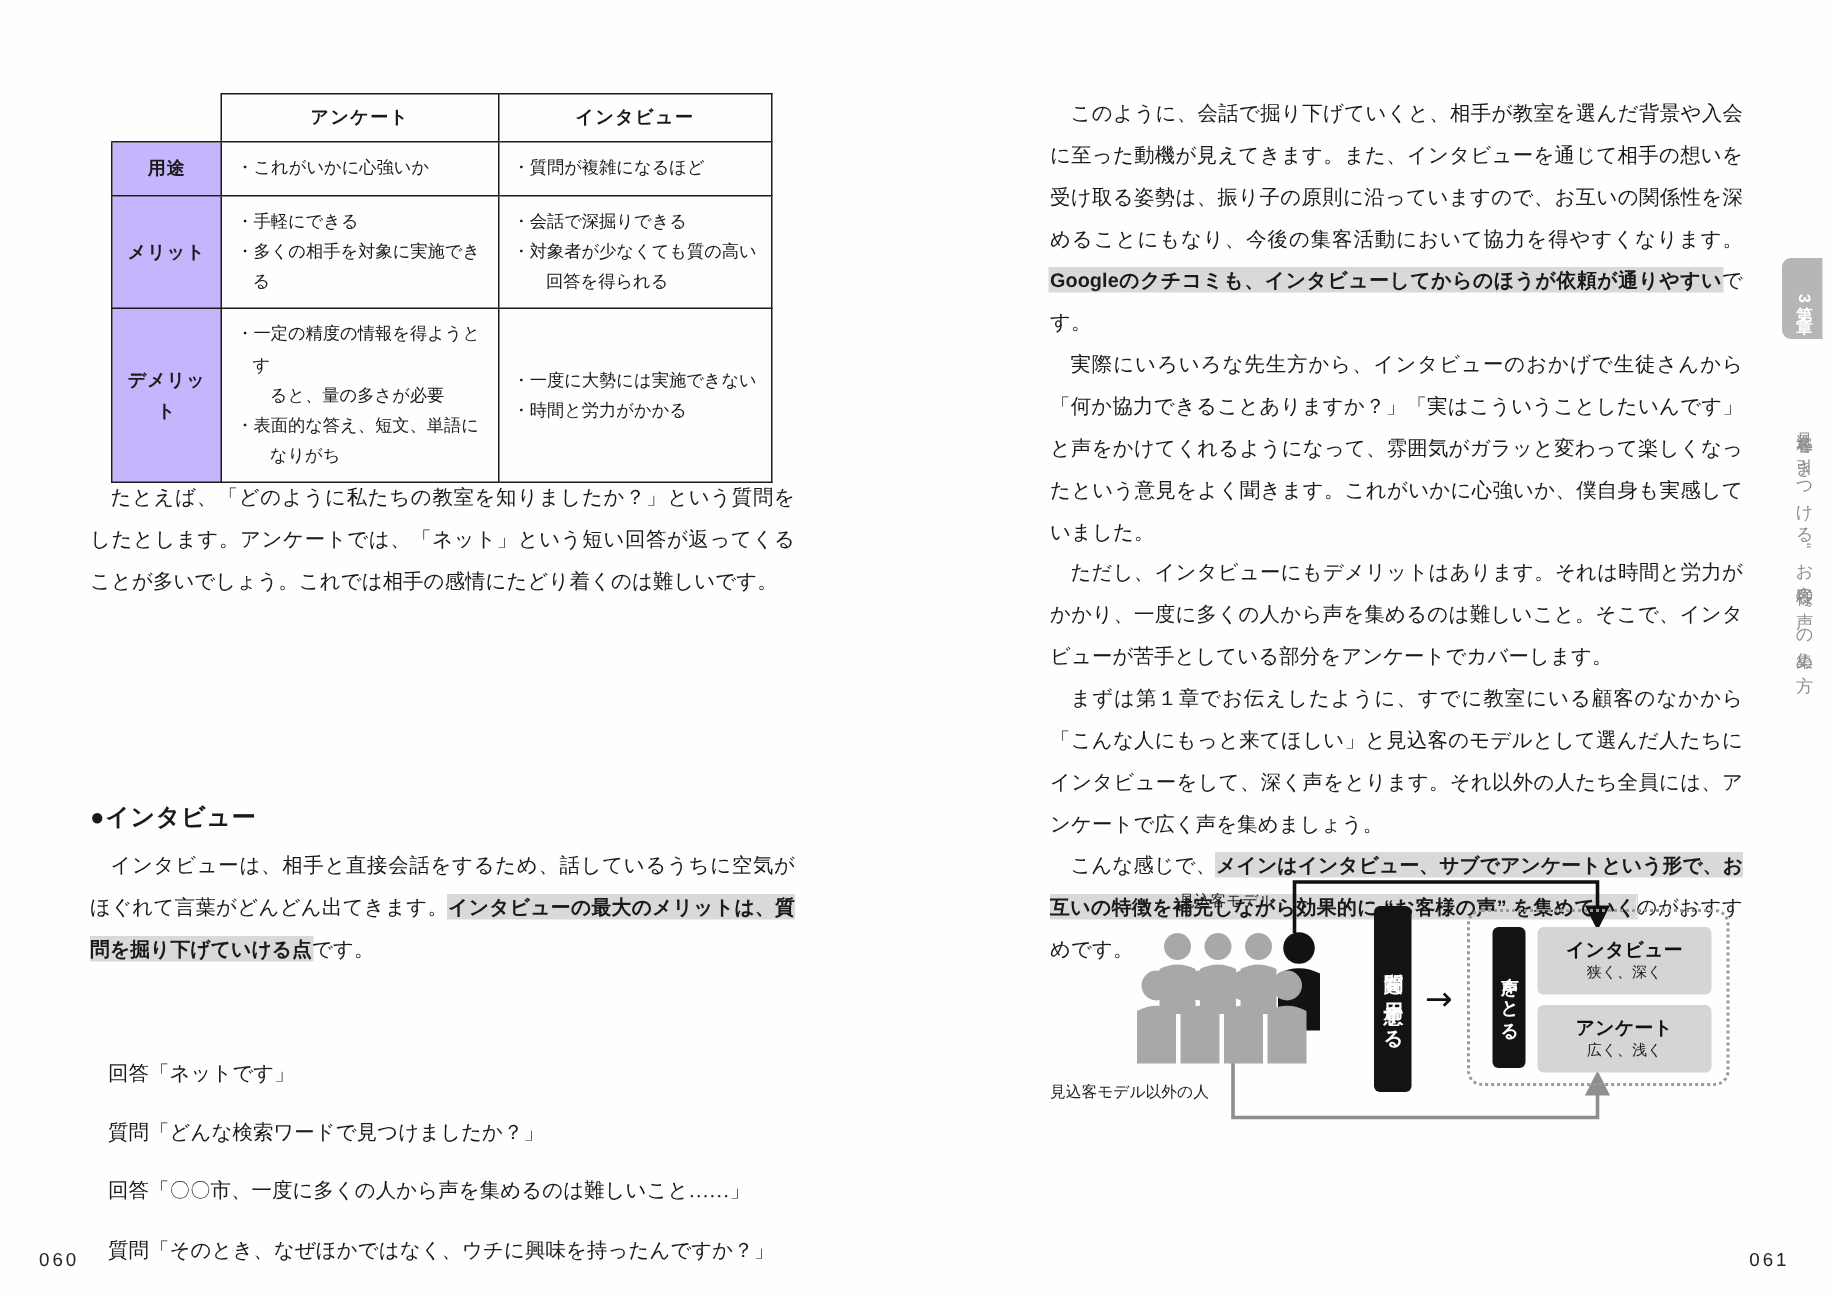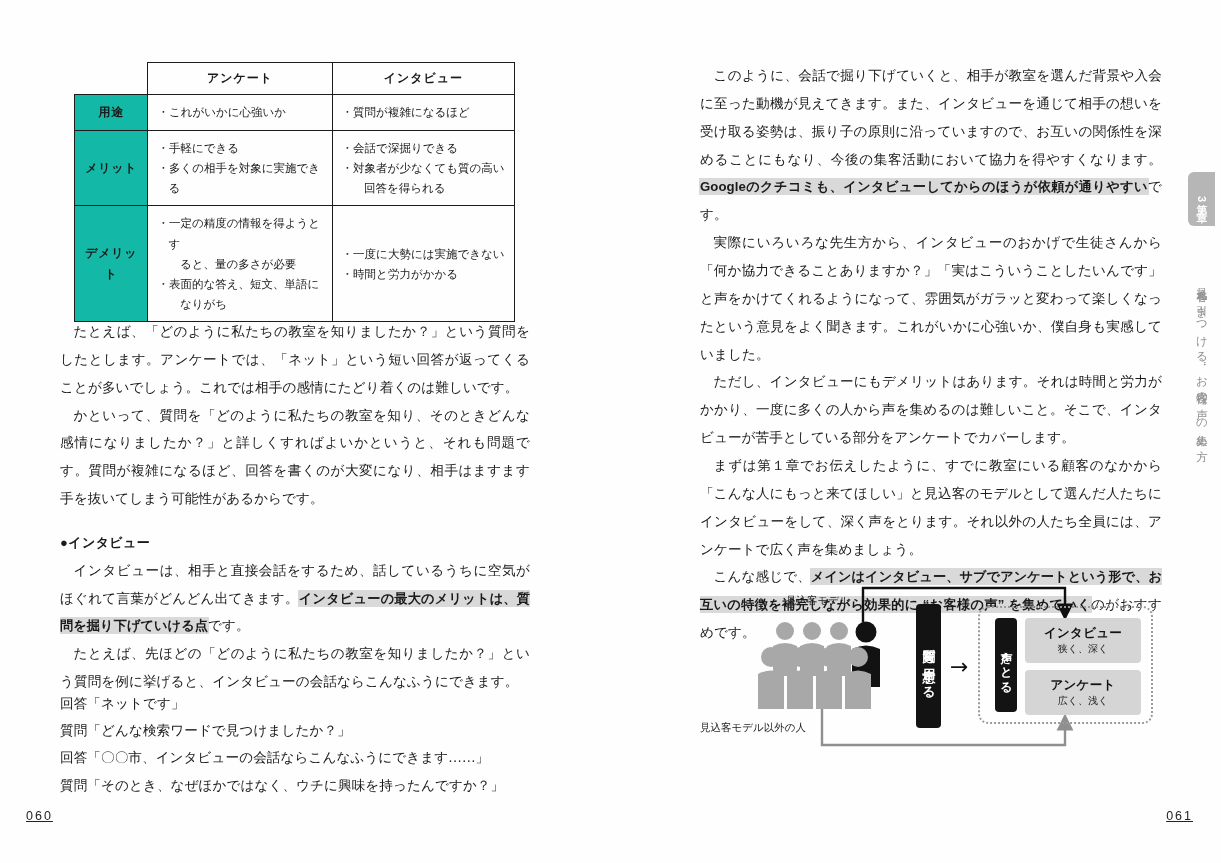--- a/index.html
+++ b/index.html
@@ -64,21 +64,21 @@
     width: 62px;
   }
   .cmp-table thead th.col-head {
     text-align: center;
     font-weight: bold;
     letter-spacing: 0.08em;
     padding: 5px 6px;
     font-size: 12px;
   }
   .cmp-table td.row-head {
-    background: #14b8a6;
+    background: #c4b5fd;
     text-align: center;
     font-weight: bold;
     letter-spacing: 0.06em;
     width: 62px;
     font-size: 12px;
   }
   .cmp-table td.body-cell {
     width: 189px;
   }
   .cell-line {
@@ -107,37 +107,36 @@
     font-weight: bold;
     font-family: "Liberation Sans", "DejaVu Sans", sans-serif;
     font-size: 13.2px;
     box-shadow: 0 0 0 1px #d9d9d9;
     margin-top: 16px;
   }
   .subhead {
     margin: 0;
     font-family: "Liberation Sans", "DejaVu Sans", sans-serif;
     font-weight: bold;
-    font-size: 13px;
+    font-size: 16px;
     letter-spacing: 0.03em;
   }
   .dialogue-line {
-    margin: 0;
+    margin: 12px;
     text-indent: 0;
   }
 
   
   .folio {
     position: absolute;
-    bottom: 40px;
+    bottom: 16px;
     font-family: "Liberation Sans", "DejaVu Sans", sans-serif;
     font-size: 12.5px;
     letter-spacing: 0.16em;
     color: #232323;
-    text-decoration: underline;
   }
   .folio-left  { left: 26px; }
   .folio-right { right: 28px; }
 
   
   .chapter-tab {
     position: absolute;
     right: 6px;
     top: 172px;
     width: 27px;
@@ -301,33 +300,31 @@
           <td class="body-cell">
             <span class="cell-line">・一度に大勢には実施できない</span>
             <span class="cell-line">・時間と労力がかかる</span>
           </td>
         </tr>
       </tbody>
     </table>
 
     <div class="body-block" style="top: 268px;">
       <p class="para">たとえば、「どのように私たちの教室を知りましたか？」という質問をしたとします。アンケートでは、「ネット」という短い回答が返ってくることが多いでしょう。これでは相手の感情にたどり着くのは難しいです。</p>
-      <p class="para">かといって、質問を「どのように私たちの教室を知り、そのときどんな感情になりましたか？」と詳しくすればよいかというと、それも問題です。質問が複雑になるほど、回答を書くのが大変になり、相手はますます手を抜いてしまう可能性があるからです。</p>
     </div>
 
     <div class="body-block" style="top: 480px;">
       <p class="subhead">●インタビュー</p>
       <p class="para"><span>インタビューは、相手と直接会話をするため、話しているうちに空気がほぐれて言葉がどんどん出てきます。</span><span class="hl">インタビューの最大のメリットは、質問を掘り下げていける点</span><span>です。</span></p>
-      <p class="para">たとえば、先ほどの「どのように私たちの教室を知りましたか？」という質問を例に挙げると、インタビューの会話ならこんなふうにできます。</p>
     </div>
 
     <div class="body-block" style="top: 640px; line-height: 2.0;">
       <p class="dialogue-line">回答「ネットです」</p>
       <p class="dialogue-line">質問「どんな検索ワードで見つけましたか？」</p>
-      <p class="dialogue-line">回答「〇〇市、インタビューの会話ならこんなふうにできます……」</p>
+      <p class="dialogue-line">回答「〇〇市、一度に多くの人から声を集めるのは難しいこと……」</p>
       <p class="dialogue-line">質問「そのとき、なぜほかではなく、ウチに興味を持ったんですか？」</p>
     </div>
 
   </div>
 
   <div class="page-right">
 
     <div class="body-block" style="top: 12px; width: 462px;">
       <p class="para"><span>このように、会話で掘り下げていくと、相手が教室を選んだ背景や入会に至った動機が見えてきます。また、インタビューを通じて相手の想いを受け取る姿勢は、振り子の原則に沿っていますので、お互いの関係性を深めることにもなり、今後の集客活動において協力を得やすくなります。</span><span class="hl">Googleのクチコミも、インタビューしてからのほうが依頼が通りやすい</span><span>です。</span></p>
       <p class="para">実際にいろいろな先生方から、インタビューのおかげで生徒さんから「何か協力できることありますか？」「実はこういうことしたいんです」と声をかけてくれるようになって、雰囲気がガラッと変わって楽しくなったという意見をよく聞きます。これがいかに心強いか、僕自身も実感していました。</p>

